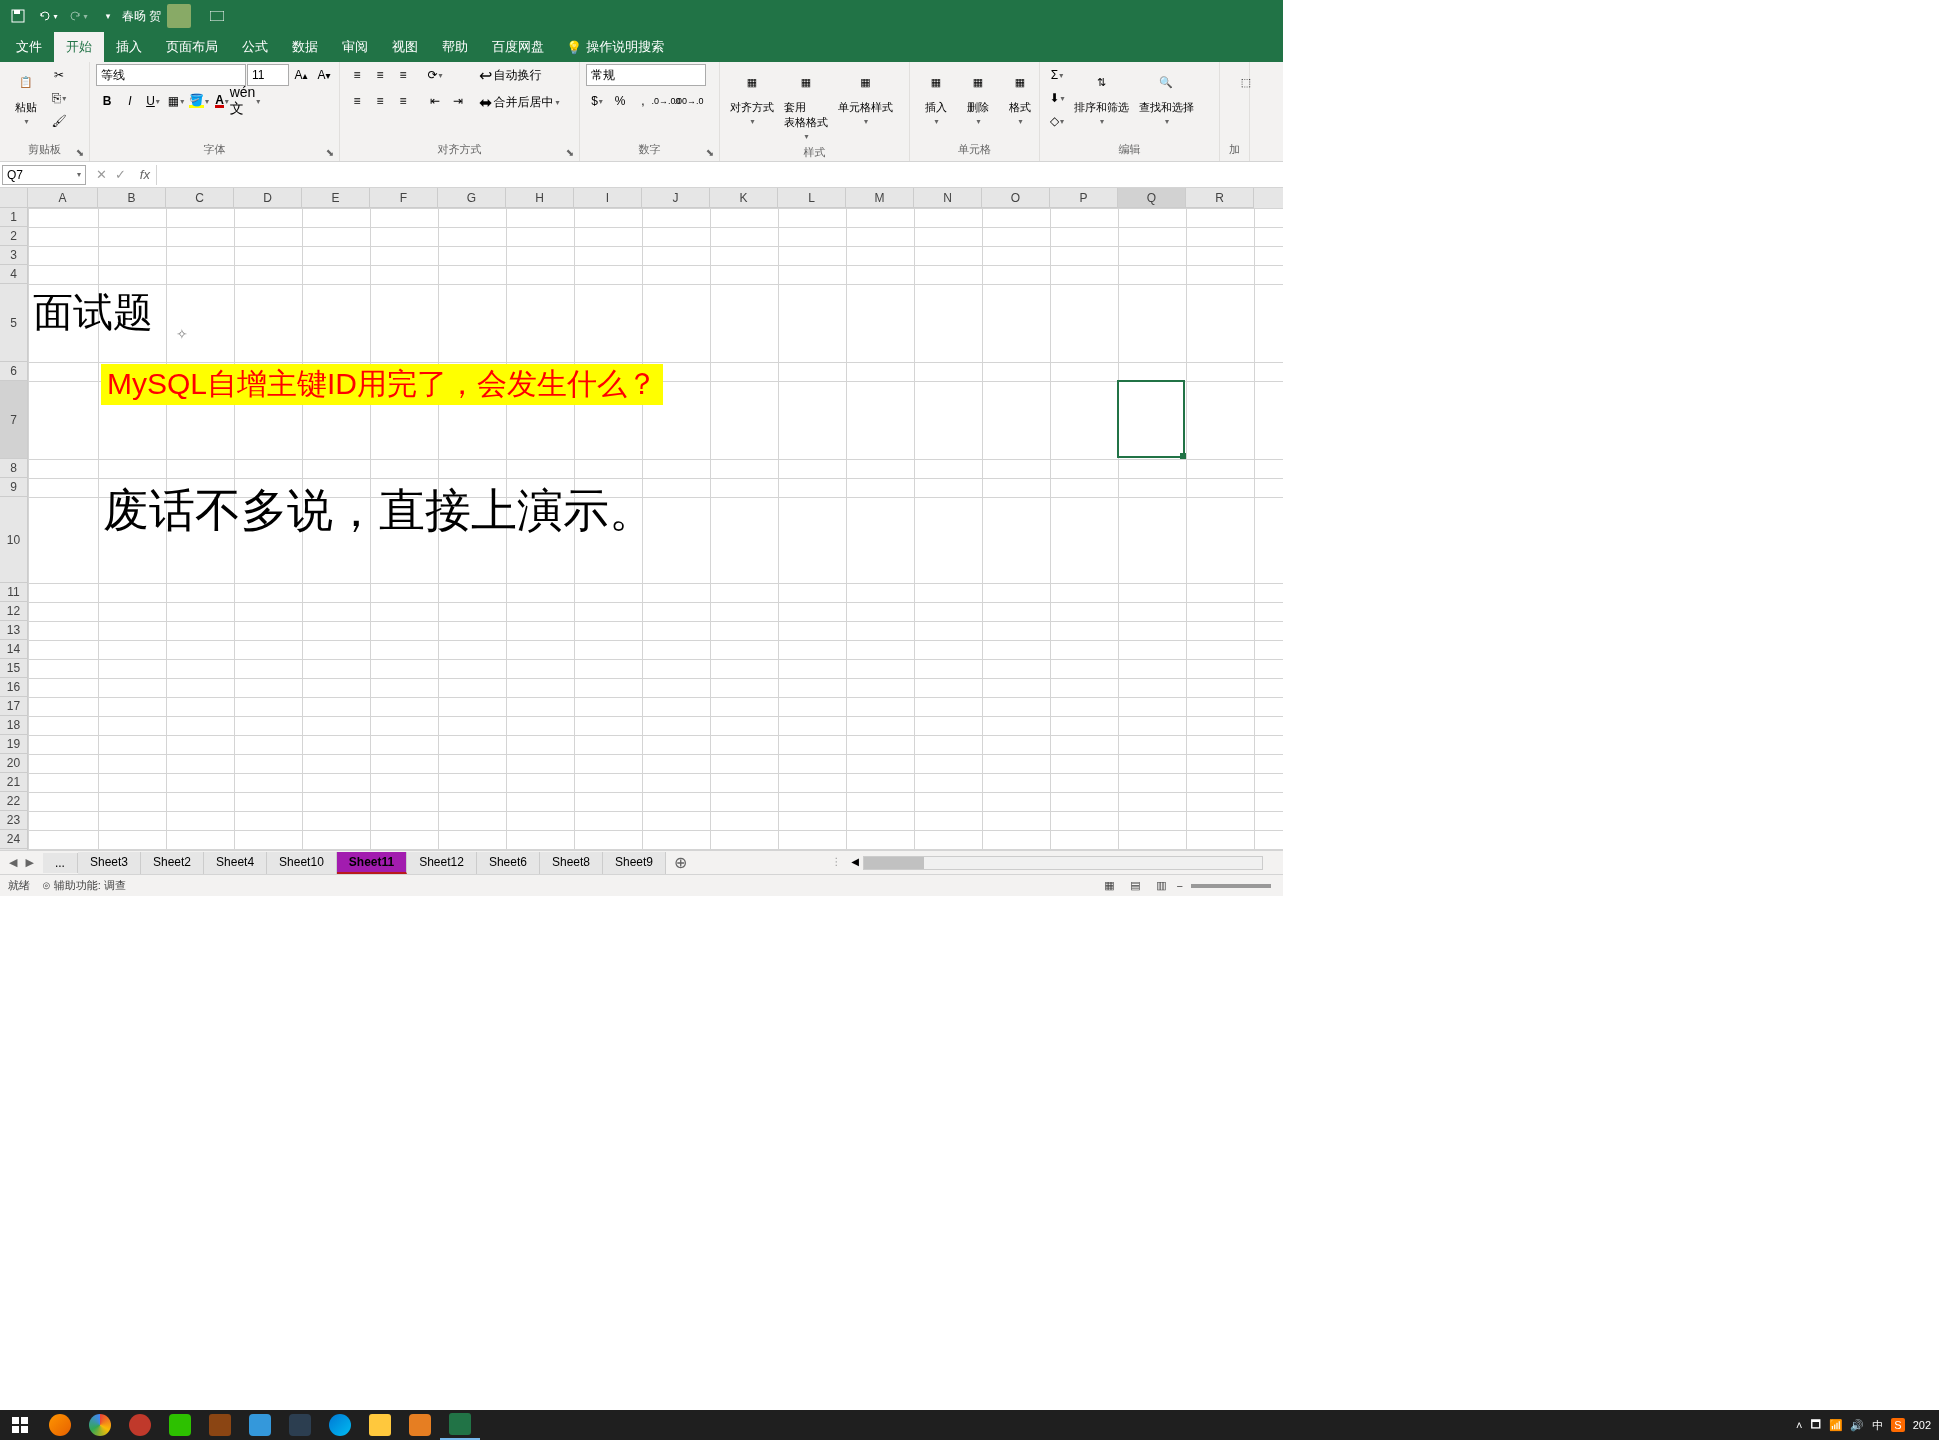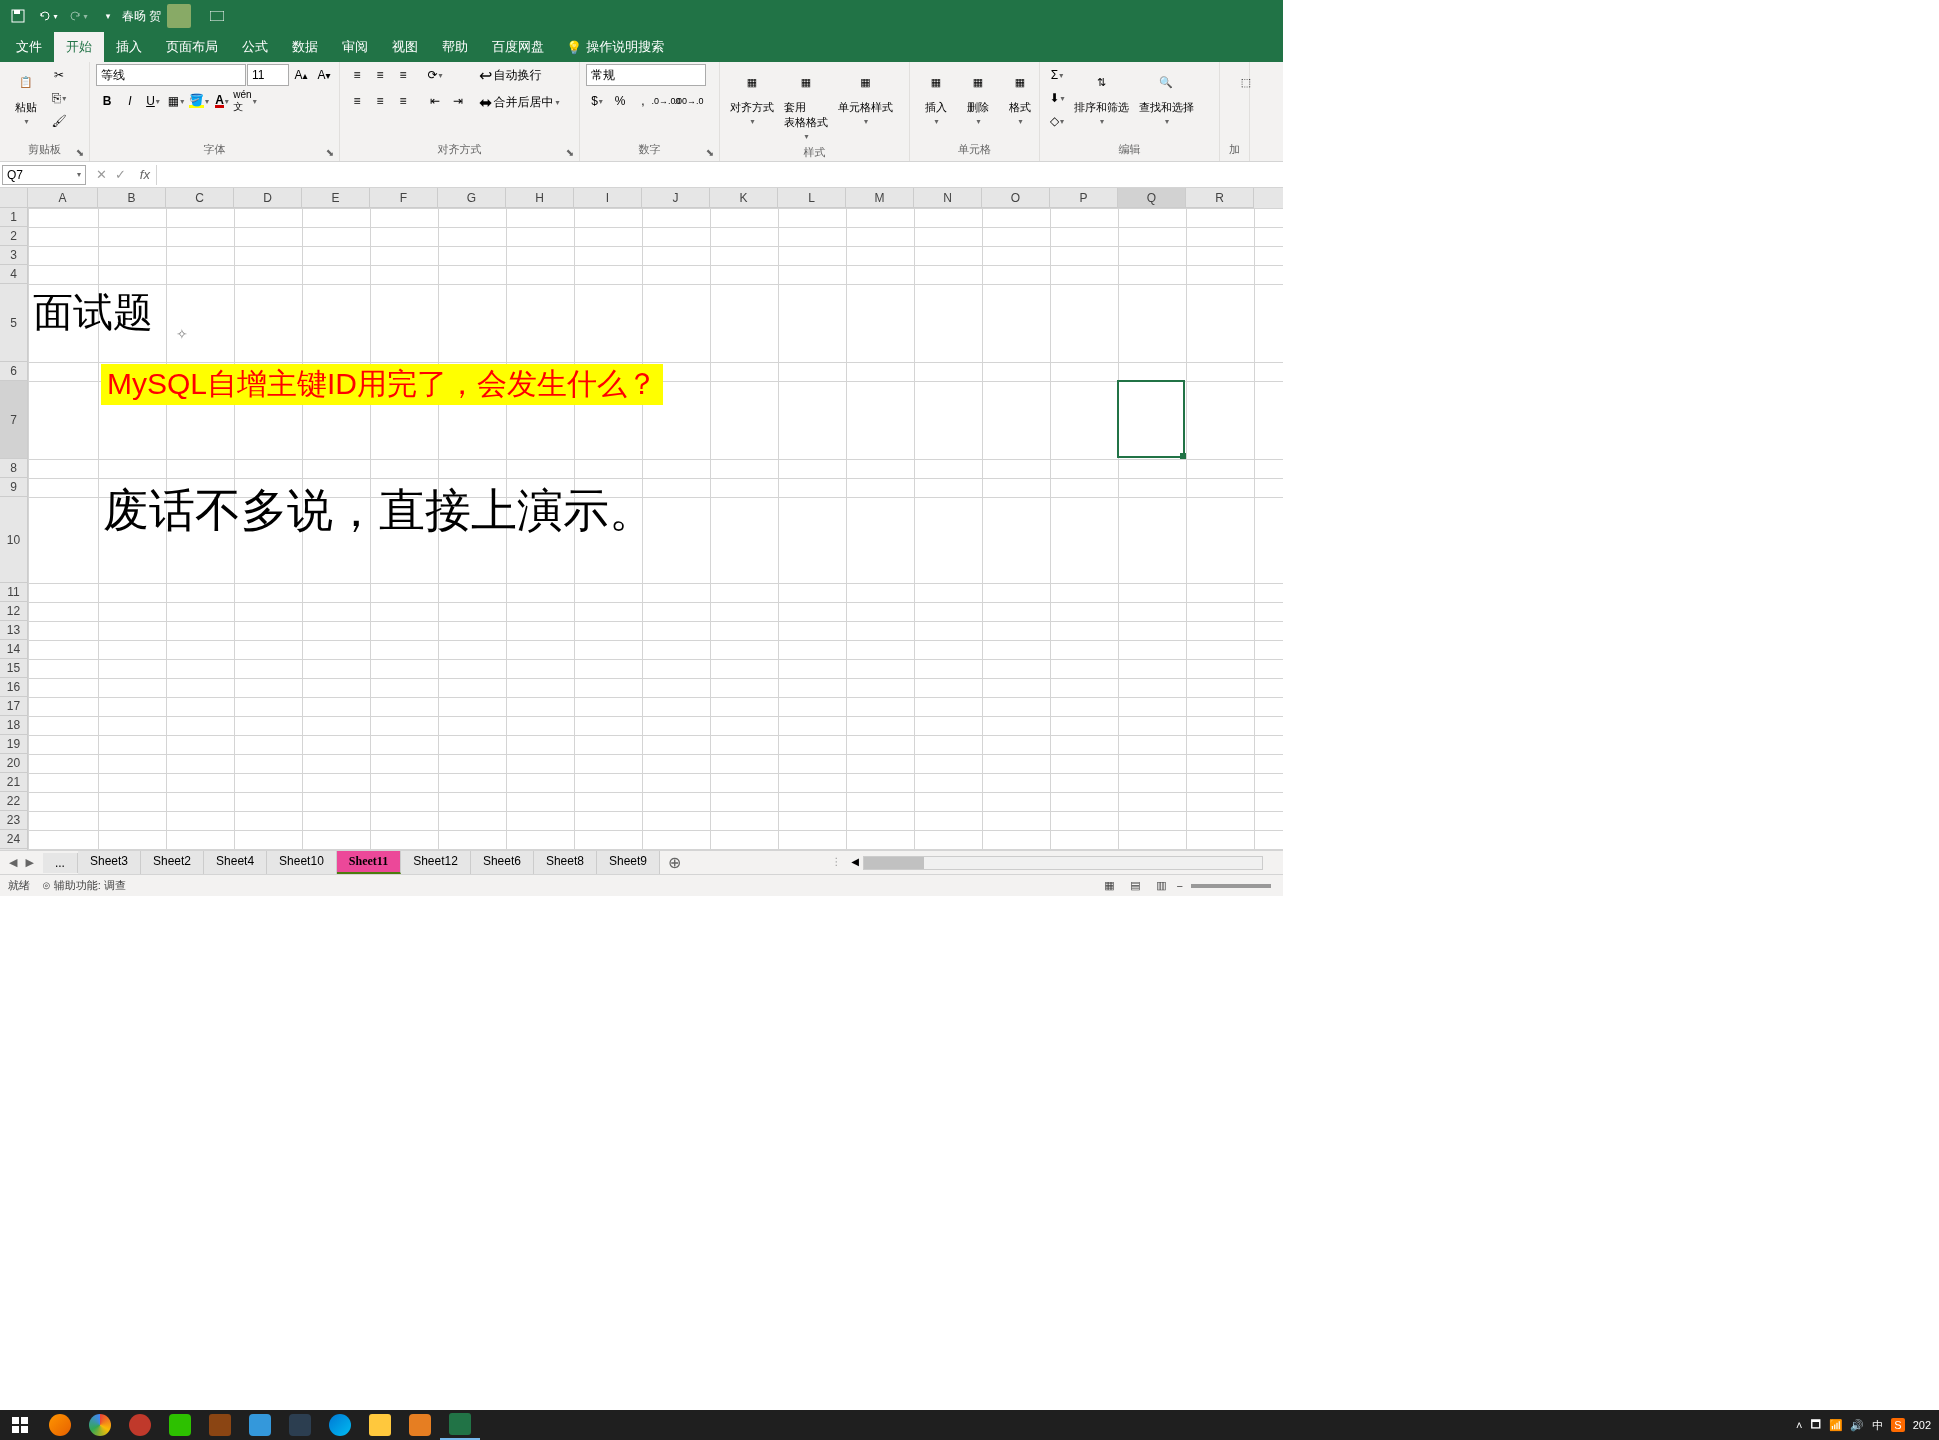--- a/index.html
+++ b/index.html
@@ -65,21 +65,21 @@
 .big1 { font-size: 40px; }
 .big2 { font-size: 30px; color: #ff0000; background: #ffff00; padding: 0 6px; display: inline-block; }
 .big3 { font-size: 46px; }
 
 
 .sheet-bar { height: 24px; display: flex; align-items: center; border-top: 1px solid #d4d4d4; background: #f3f2f1; }
 .sheet-nav { display: flex; gap: 2px; padding: 0 6px; color: #666; font-size: 11px; }
 .sheet-nav span { cursor: pointer; padding: 0 3px; }
 .sheet-tabs { display: flex; }
 .sheet-tab { padding: 3px 12px; border-right: 1px solid #ccc; font-size: 12px; background: #e6e6e6; cursor: pointer; }
-.sheet-tab.active { background: #ec4899; border-bottom: 2px solid #4d7c0f; font-weight: bold; font-family: Liberation Serif, serif; }
+.sheet-tab.active { background: #a21caf; border-bottom: 2px solid #b91c1c; font-weight: bold; }
 .new-sheet { padding: 0 8px; cursor: pointer; color: #666; }
 .hscroll { flex: 1; display: flex; justify-content: flex-end; padding-right: 20px; }
 .hscroll-track { width: 400px; height: 14px; background: #f0f0f0; border: 1px solid #ccc; position: relative; }
 .hscroll-thumb { position: absolute; left: 0; width: 60px; height: 100%; background: #c1c1c1; }
 
 
 .status-bar { height: 22px; background: #f3f2f1; display: flex; align-items: center; padding: 0 8px; font-size: 11px; color: #444; border-top: 1px solid #d4d4d4; }
 .status-left { display: flex; gap: 12px; align-items: flex-end; }
 .status-right { margin-left: auto; display: flex; gap: 4px; align-items: center; }
 .view-btn { width: 22px; height: 18px; display: flex; align-items: center; justify-content: center; cursor: pointer; }
@@ -198,21 +198,21 @@
             </div>
           <div class="rbtn-sm">
               <span class="fill-swatch">🪣</span>
               <span class="dd">▾</span>
             </div>
           <div class="rbtn-sm">
               <span class="underline-a">A</span>
               <span class="dd">▾</span>
             </div>
           <div class="rbtn-sm">
-              <span style="font-size:10px">wén<br>文</span>
+              <span style="font-size:14px">wén<br>文</span>
               <span class="dd">▾</span>
             </div>
         </div>
       </div>
     </div>
     <div class="rgroup-label">字体</div>
     <div class="launcher">⬊</div>
   </div>
 
   <div class="rgroup" style="width:240px">

